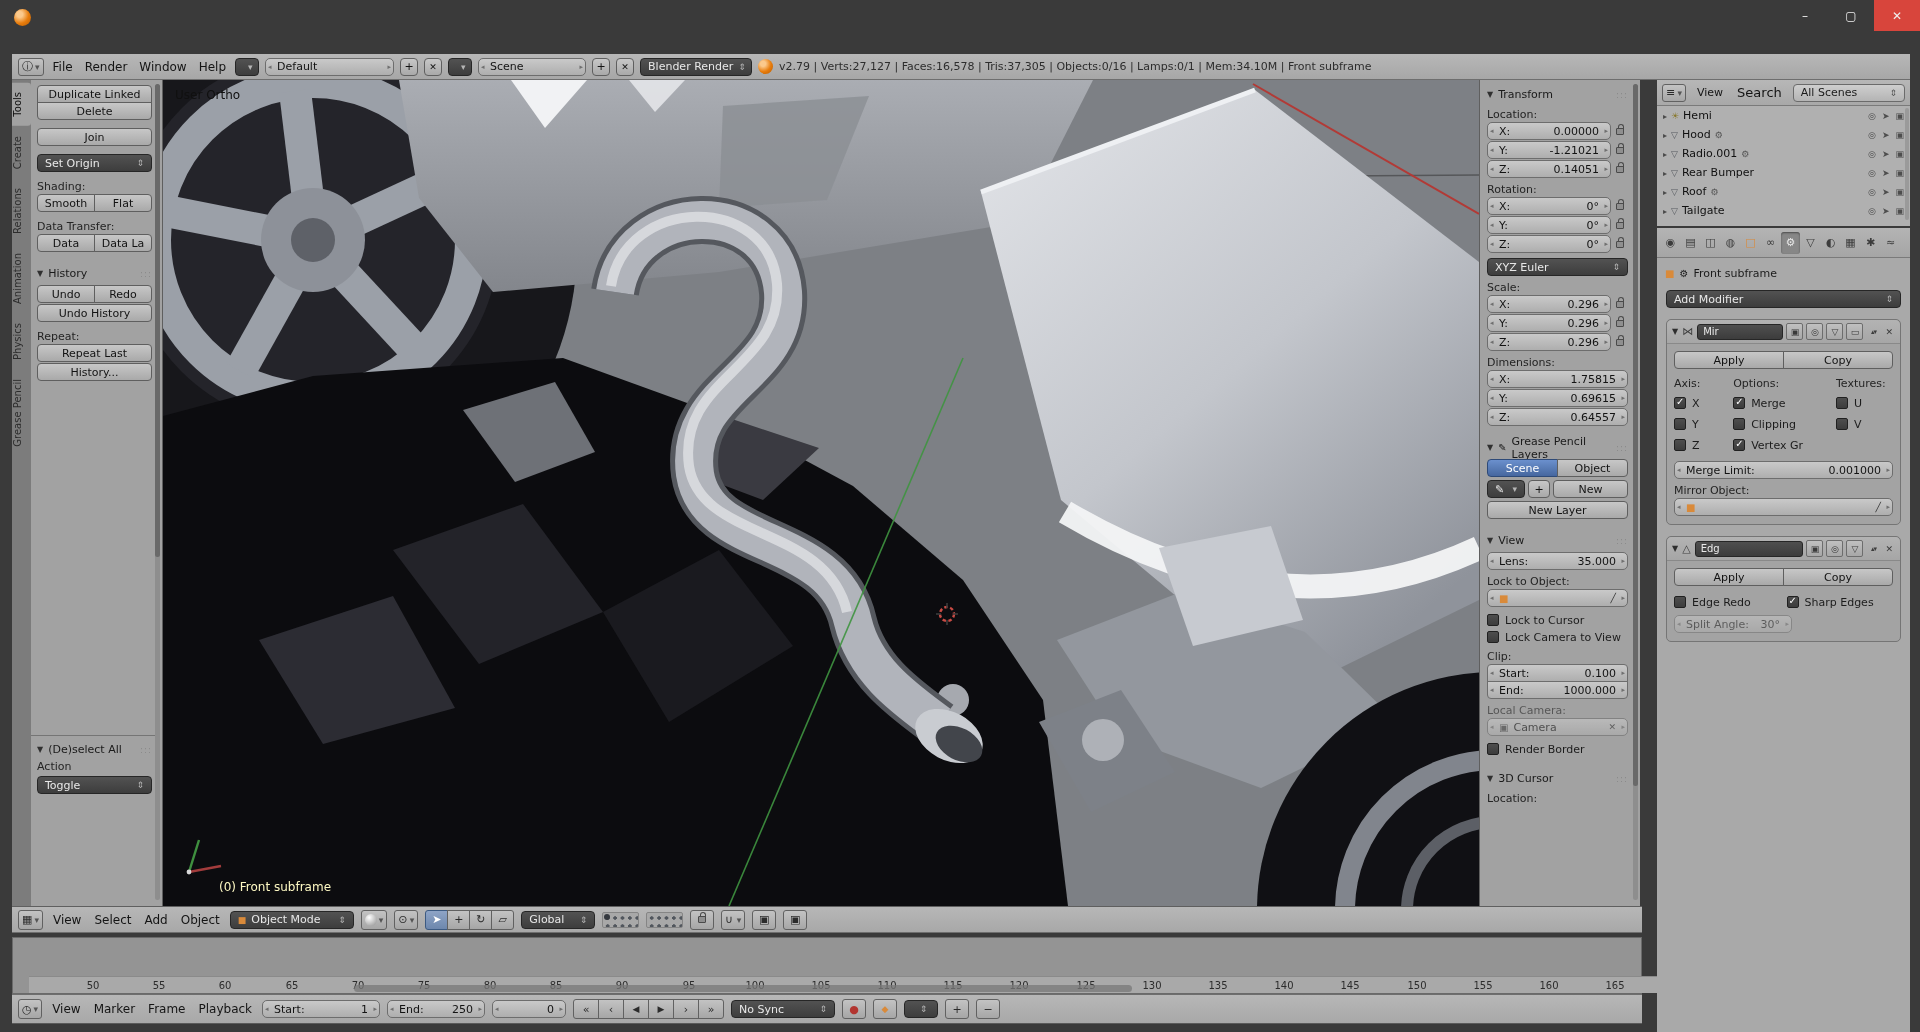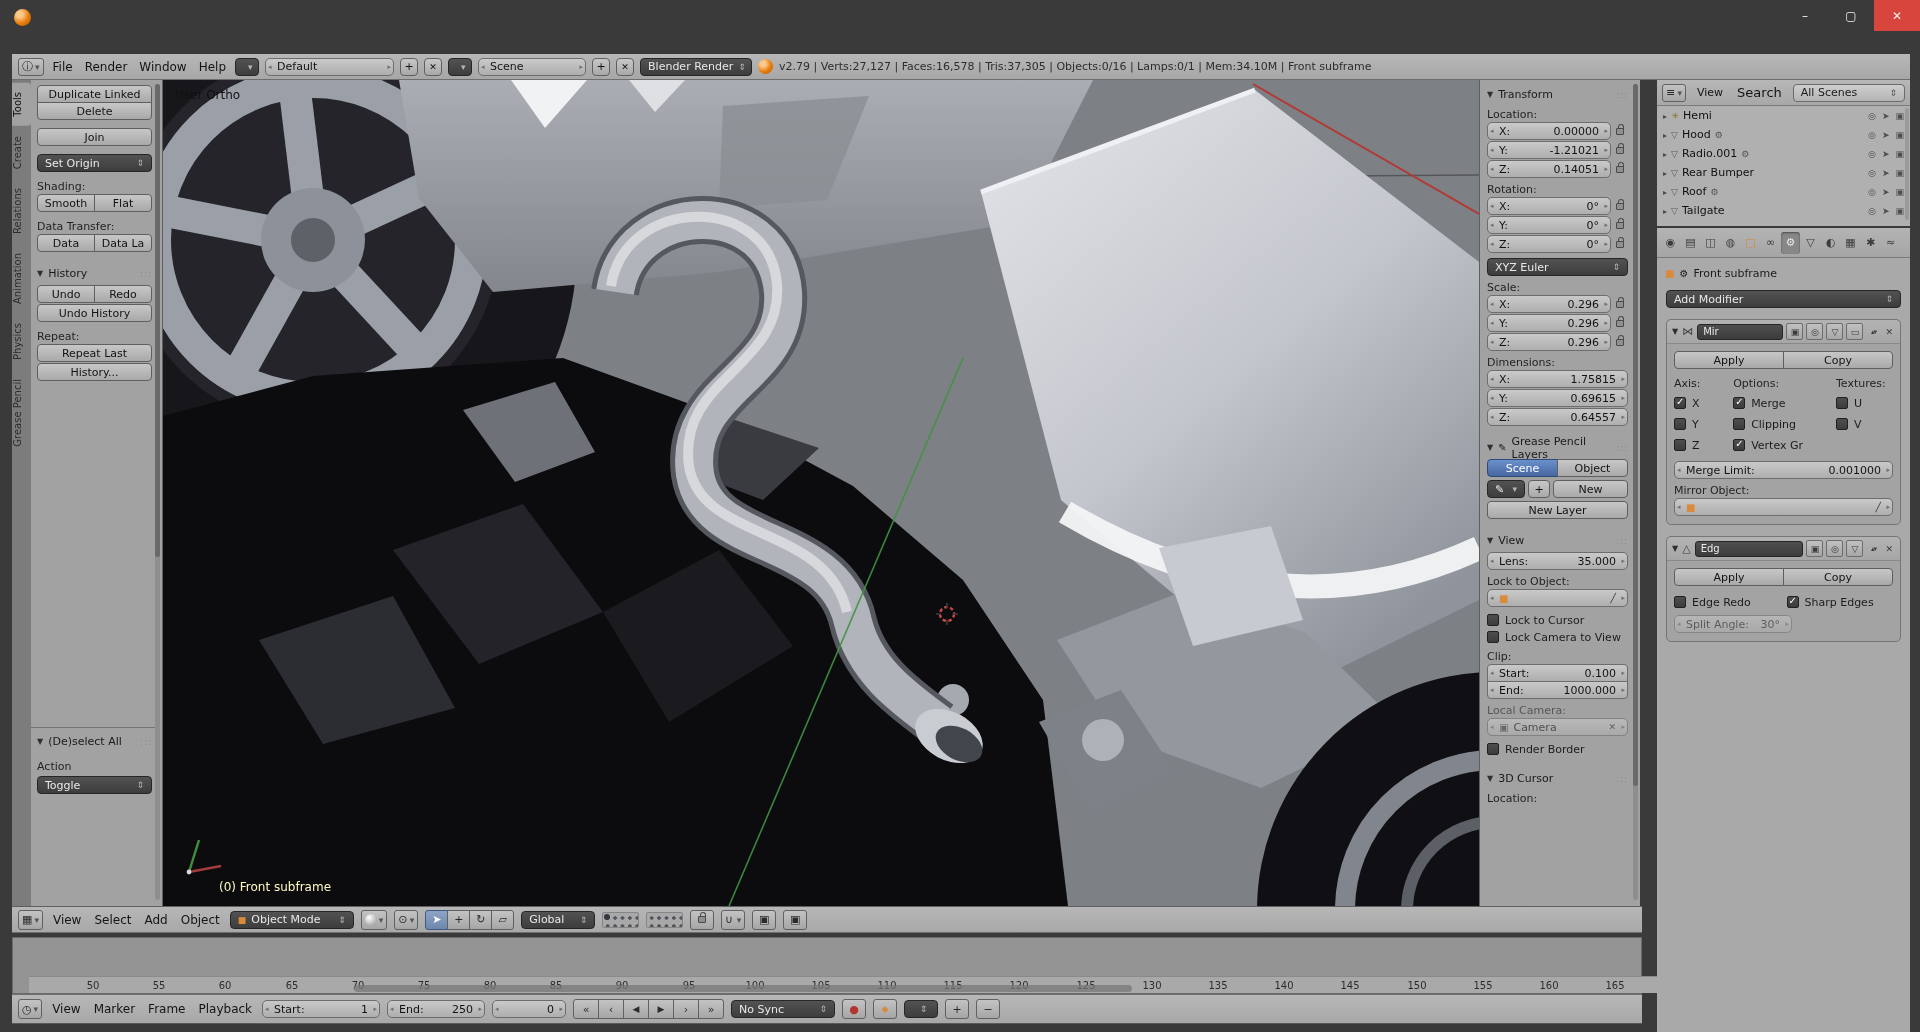--- a/index.html
+++ b/index.html
@@ -48,21 +48,21 @@
 .slabel{font-size:11px;color:#242424;white-space:nowrap}
 .dimmed{opacity:.6}
 .phead{display:flex;align-items:center;gap:5px;font-size:11px;color:#1a1a1a;height:17px}
 .phead::before{content:"▼";font-size:8px;color:#303030}
 .grip{margin-left:auto}
 .grip::after{content:":::";color:#8a8a8a;font-size:9px;letter-spacing:1px}
 .lockw{width:17px;display:flex;justify-content:center;align-items:center}
 .lockicon{display:inline-block;width:8px;height:7px;background:#8f8f8f;border:1px solid #4a4a4a;border-radius:1px;position:relative}
 .lockicon::before{content:"";position:absolute;left:1px;top:-5px;width:4px;height:4px;border:1px solid #4a4a4a;
   border-bottom:none;border-radius:3px 3px 0 0}
-.mt1{margin-top:1px}.mt2{margin-top:3px}.mt4{margin-top:5px}.mt6{margin-top:8px}.mt8{margin-top:10px}.mt10{margin-top:13px}
+.mt1{margin-top:1px}.mt2{margin-top:3px}.mt4{margin-top:5px}.mt6{margin-top:8px}.mt8{margin-top:2px}.mt10{margin-top:13px}
 .hbtn{display:flex;align-items:center;justify-content:center;background:linear-gradient(#c3c3c3,#a6a6a6);
   border:1px solid #616161;border-radius:3px;height:20px;min-width:24px;padding:0 3px;font-size:11px;color:#2b2b2b}
 .hbtn .dd{padding-left:2px;color:#555}
 .hmenu{font-size:12px;color:#141414;padding:0 3px;white-space:nowrap}
 .pressed{background:linear-gradient(#8ea4c6,#6d87ad);border-color:#3c5larger;border-color:#3c5a82}
 
 
 .infobar{left:12px;top:54px;width:1898px;height:26px;background:linear-gradient(#b7b7b7,#a7a7a7);
   border-bottom:1px solid #6e6e6e;display:flex;align-items:center;gap:6px;padding:0 6px}
 .blogo{width:15px;height:15px;border-radius:50%;flex:0 0 auto;

